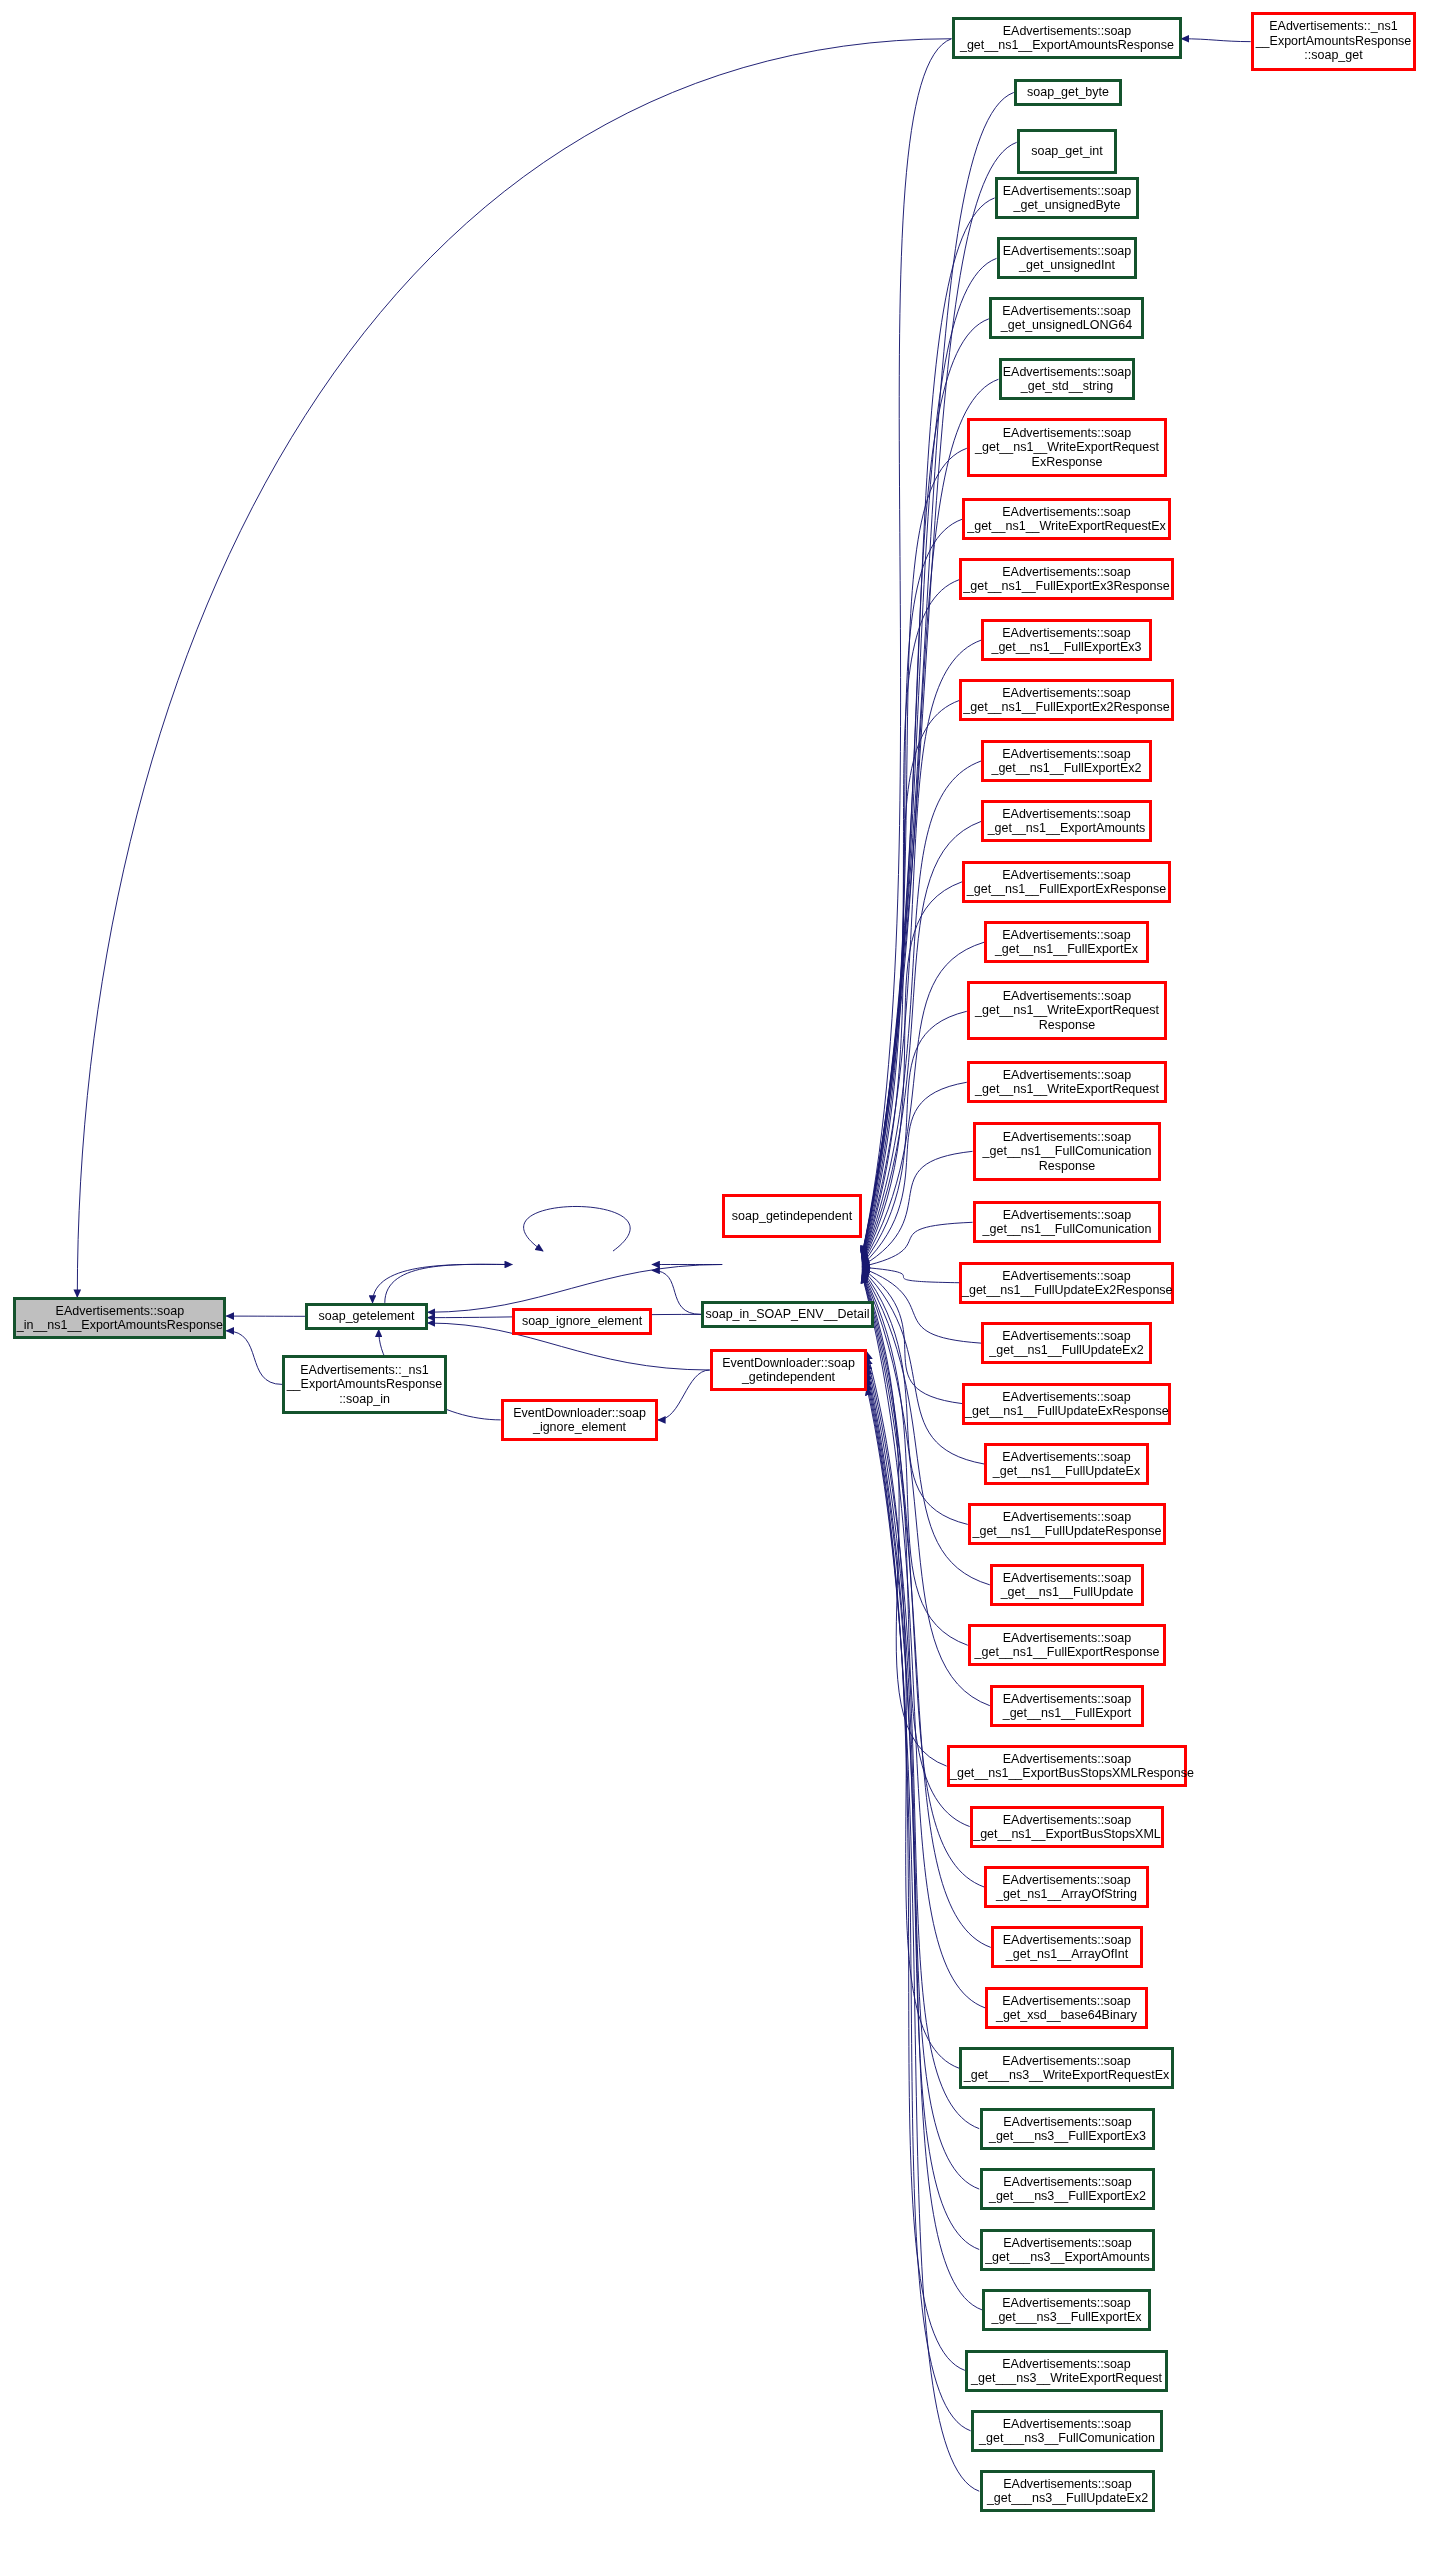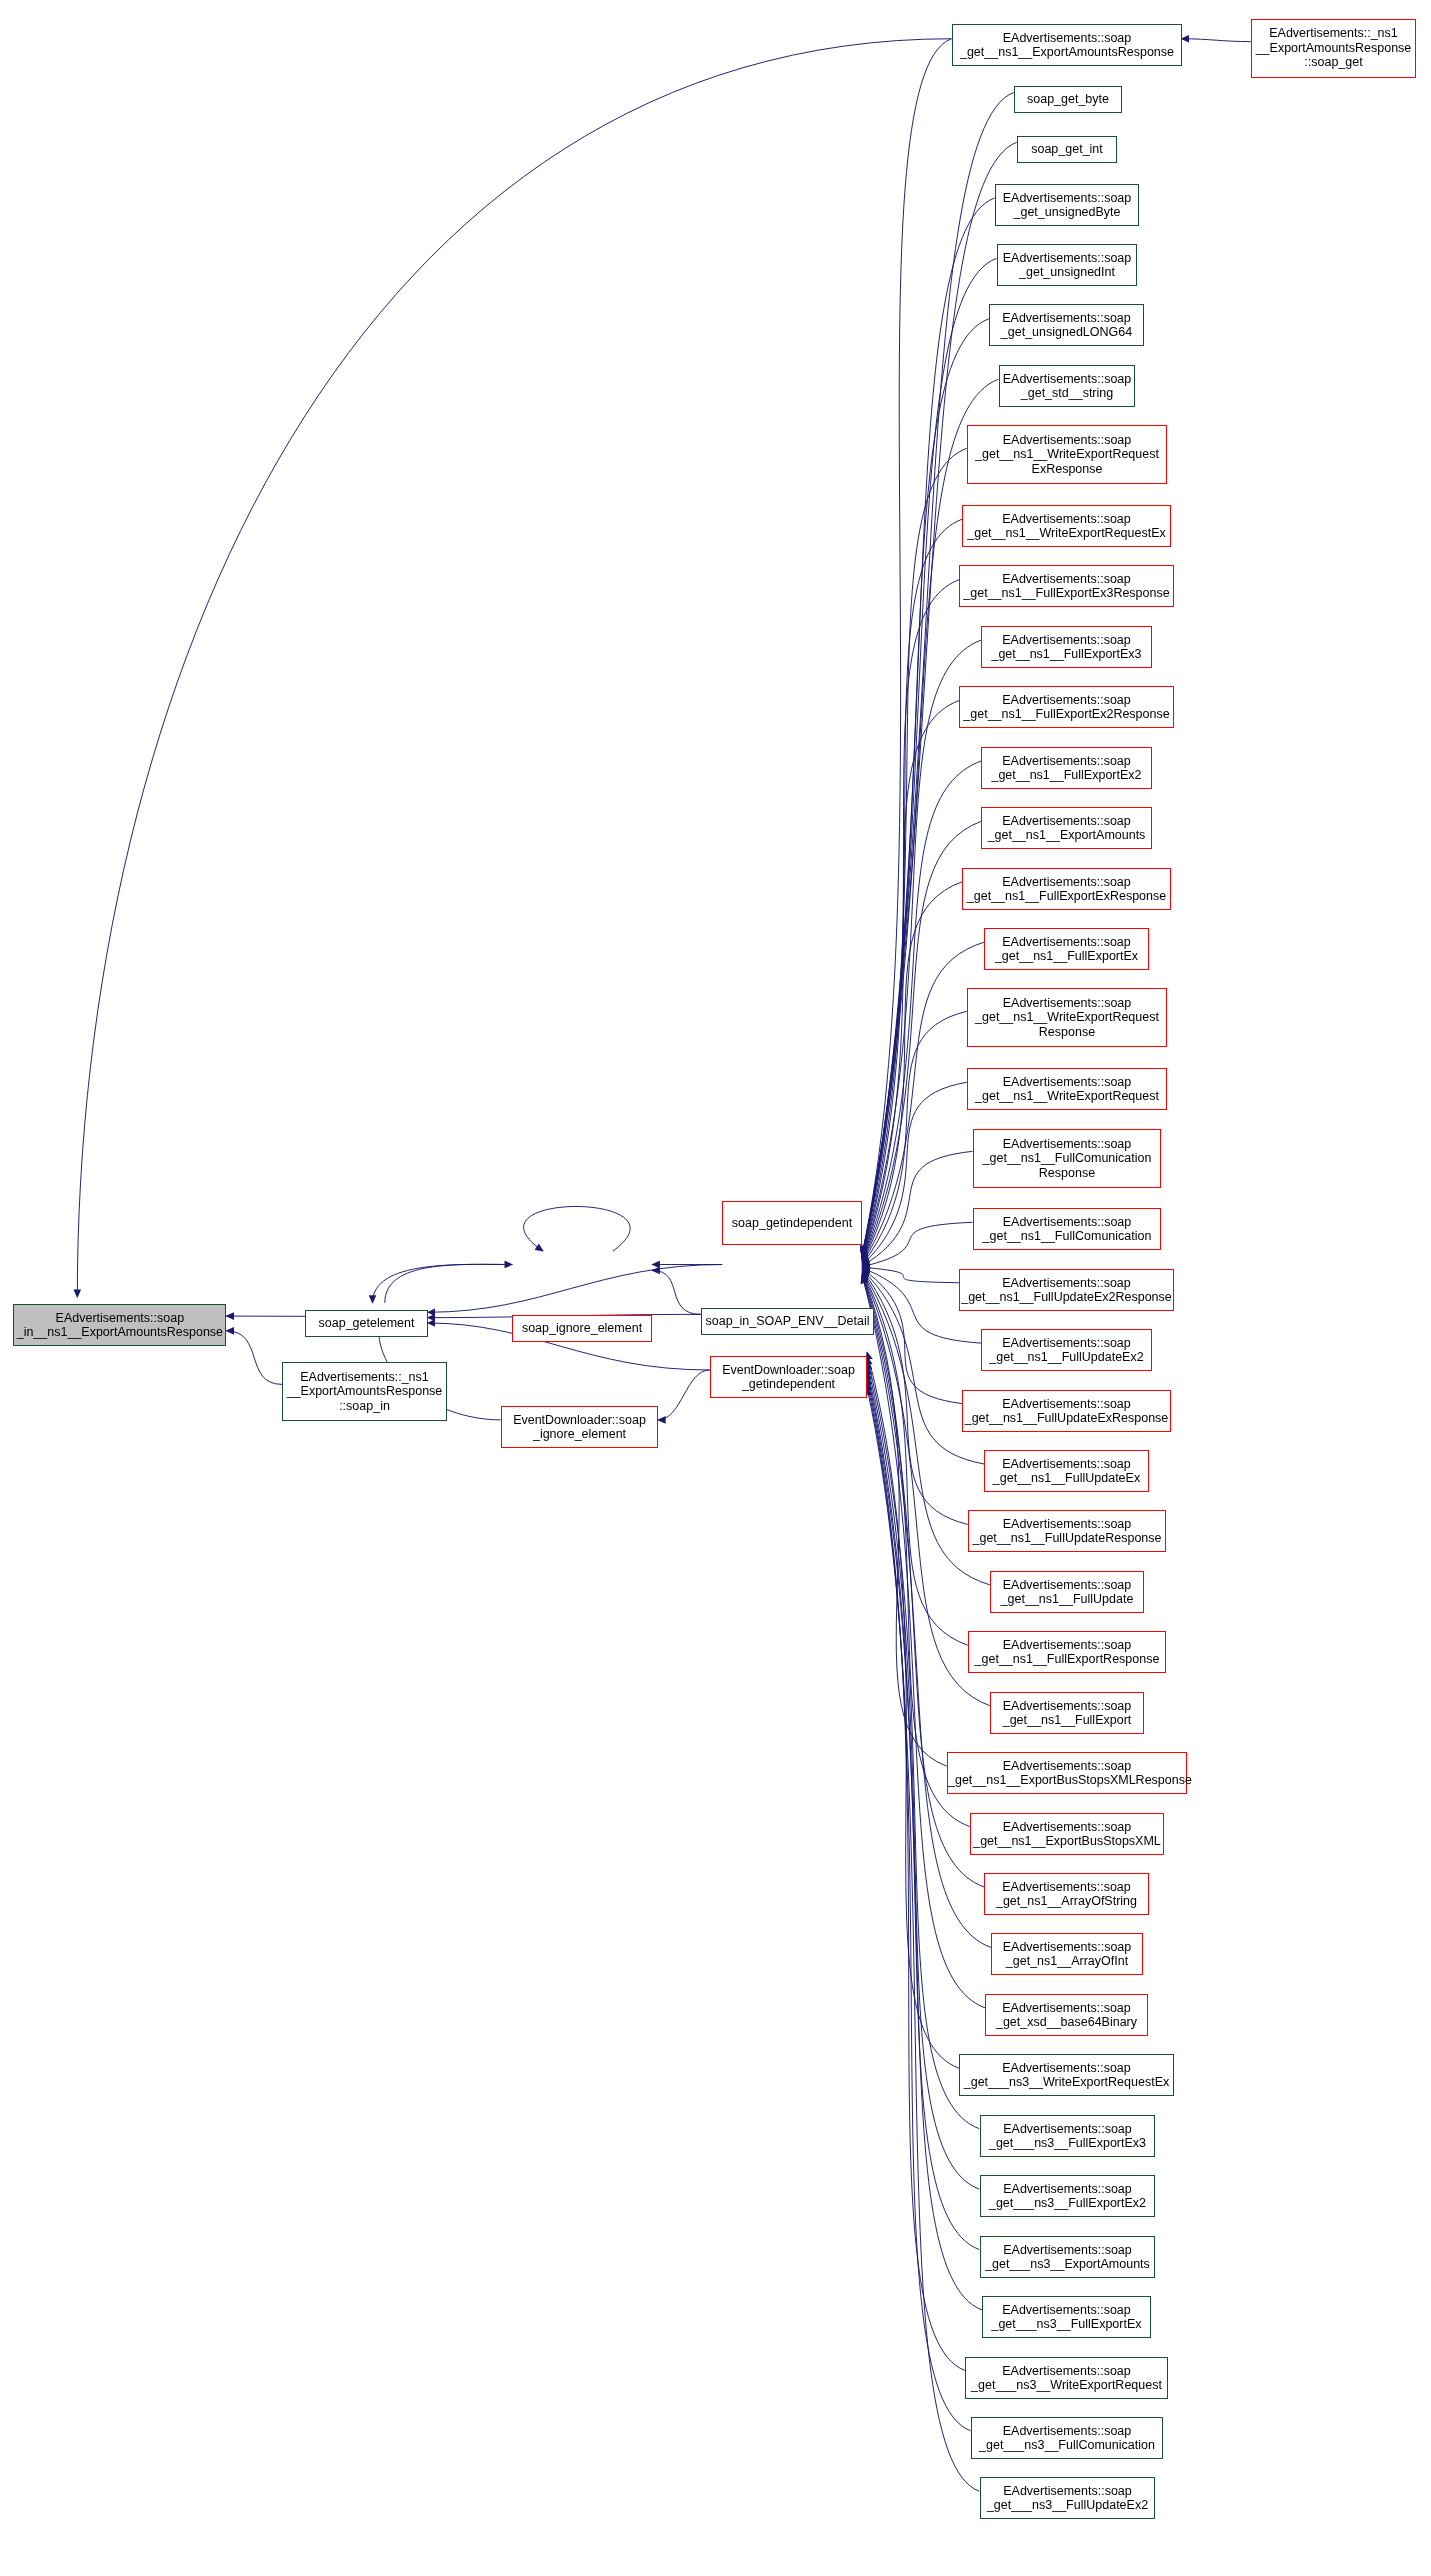--- a/index.html
+++ b/index.html
@@ -5,22 +5,22 @@
   html,body { margin:0; padding:0; background:#ffffff; }
   .canvas {
     position:relative; width:1431px; height:2576px;
     font-family:"Liberation Sans", sans-serif; background:#ffffff; overflow:hidden;
   }
   svg.edges { position:absolute; left:0; top:0; width:1431px; height:2576px; }
   .edge { fill:none; stroke:#191970; stroke-width:1; }
   .node {
     position:absolute; box-sizing:border-box;
     display:flex; align-items:center; justify-content:center;
-    background:#ffffff; border:1px solid #14532d; color:#000000;
-    font-size:12.5px; line-height:14.4px; text-align:center; cursor:pointer;margin-top:7px;
+    background:#ffffff; border:3px solid #14532d; color:#000000;
+    font-size:12.5px; line-height:14.4px; text-align:center; cursor:pointer;
   }
   .node span { white-space:pre-line; display:block; width:100%; }
   .node.truncated { border-color:#ff0000; }
   .node.current  { background:#bfbfbf; cursor:default; }
 </style>
 </head>
 <body>
 
 <div class="canvas">
   <svg class="edges" xmlns="http://www.w3.org/2000/svg" viewBox="0 0 1492 2685" width="1431" height="2576">
@@ -122,21 +122,21 @@
 __ExportAmountsResponse
 ::soap_get</span>
       </div>
       <div class="node normal" style="left: 952px; top: 17.3px; width: 230px; height: 42px;">
         <span>EAdvertisements::soap
 _get__ns1__ExportAmountsResponse</span>
       </div>
       <div class="node normal" style="left: 1014px; top: 79px; width: 108px; height: 27px;">
         <span>soap_get_byte</span>
       </div>
-      <div class="node normal" style="left: 1017px; top: 129px; width: 100px; height: 27px;">
+      <div class="node normal" style="left: 1017px; top: 129px; width: 100px; height: 45px;">
         <span>soap_get_int</span>
       </div>
       <div class="node normal" style="left: 995px; top: 177px; width: 144px; height: 42px;">
         <span>EAdvertisements::soap
 _get_unsignedByte</span>
       </div>
       <div class="node normal" style="left: 997px; top: 237px; width: 140px; height: 42px;">
         <span>EAdvertisements::soap
 _get_unsignedInt</span>
       </div>

